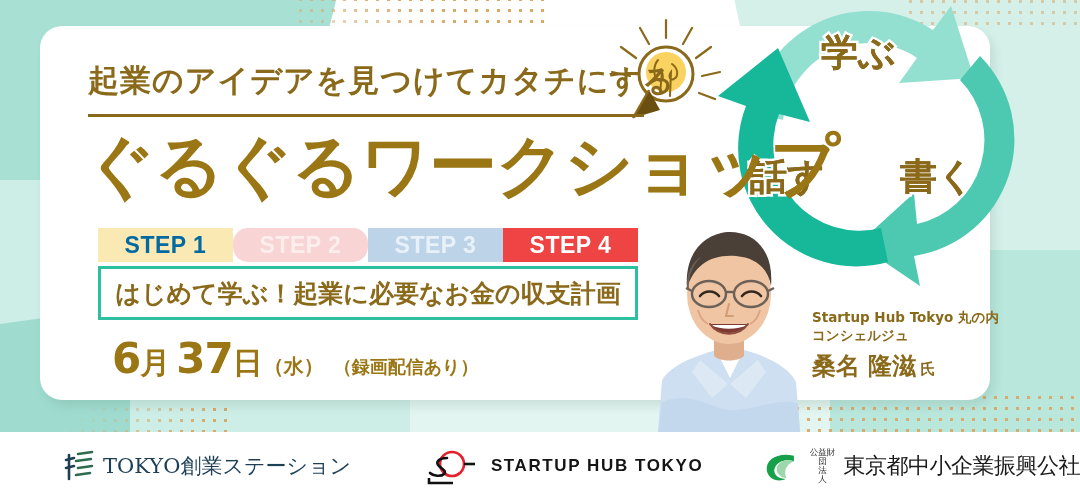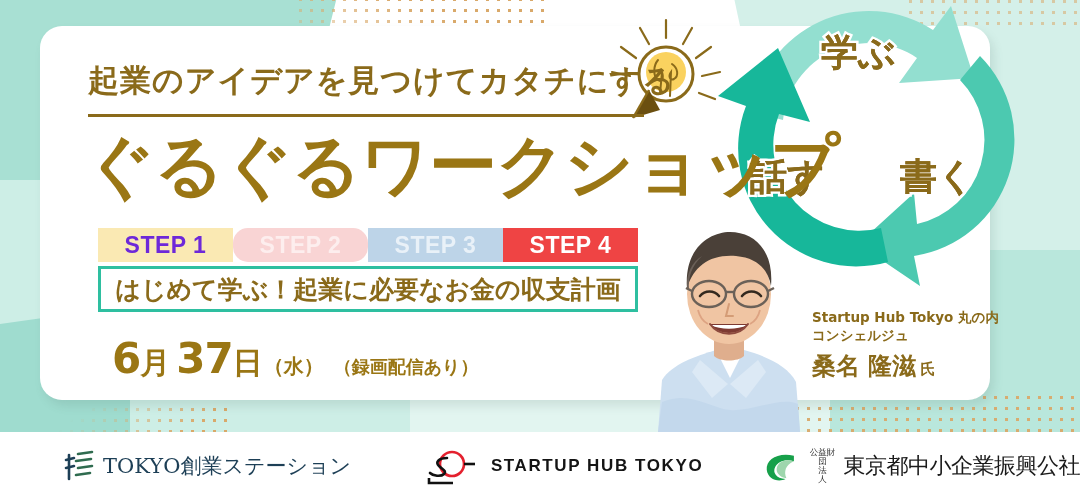--- a/index.html
+++ b/index.html
@@ -57,27 +57,27 @@
 
   
   .title{position:absolute;left:86px;top:132px;width:700px;
     font-size:68px;font-weight:700;color:#9a7614;letter-spacing:-1px;
     white-space:nowrap;line-height:1;font-family:"DejaVu Sans",sans-serif;}
 
   
   .steps{position:absolute;left:98px;top:228px;width:540px;height:34px;display:flex;}
   .step{flex:1;display:flex;align-items:center;justify-content:center;
     font-size:23px;font-weight:800;letter-spacing:.5px;}
-  .step.s1{background:#fae9b3;color:#6d28d9;}
+  .step.s1{background:#fae9b3;color:#0369a1;}
   .step.s2{background:#f9d4d4;color:#fdeeee;border-radius:15px;}
   .step.s3{background:#bdd4e8;color:#e9f1f8;}
   .step.s4{background:#ef4444;color:#ffffff;}
 
   
-  .subbox{position:absolute;left:98px;top:266px;width:540px;height:46px;
+  .subbox{position:absolute;left:98px;top:266px;width:540px;height:54px;
     border:3px solid #2ebfa0;background:#ffffff;box-sizing:border-box;
     display:flex;align-items:center;justify-content:center;}
   .subbox span{font-size:25px;font-weight:700;color:#8a6a1a;white-space:nowrap;
     font-family:"DejaVu Sans",sans-serif;}
 
   
   .dateline{position:absolute;left:112px;top:334px;height:46px;
     display:flex;align-items:baseline;color:#9a7614;white-space:nowrap;
     font-family:"DejaVu Sans",sans-serif;}
   .d-num{font-size:42px;font-weight:800;letter-spacing:-1px;}

